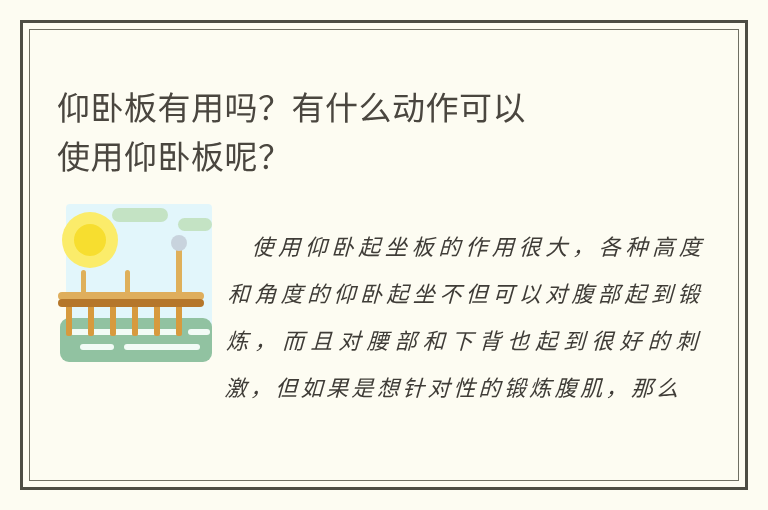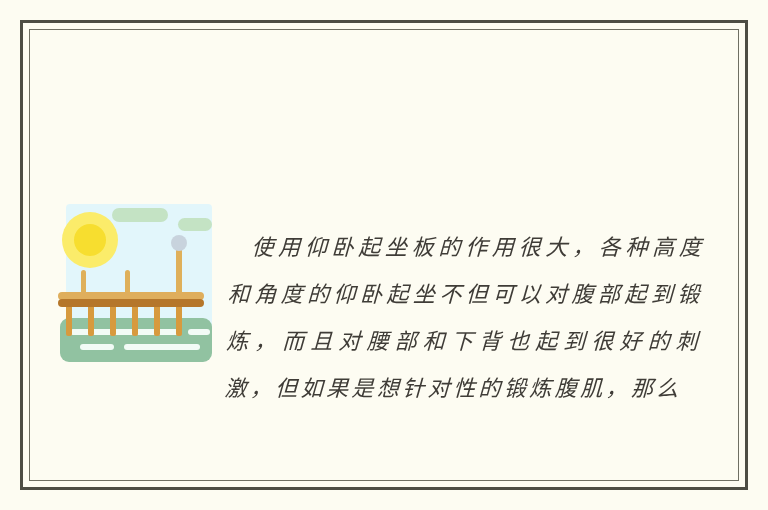--- a/index.html
+++ b/index.html
@@ -96,20 +96,22 @@
   }
 </style>
 </head>
 <body>
 
 <div class="page">
 
   <div class="frame-outer"></div>
   <div class="frame-inner"></div>
 
+  <h1 class="title">仰卧板有用吗？有什么动作可以
+使用仰卧板呢？</h1>
 
   <div class="content">
 
     <div class="illus">
       <svg width="160" height="168" viewBox="0 0 160 168" xmlns="http://www.w3.org/2000/svg">
 
         <rect x="14" y="8" width="146" height="134" rx="4" fill="#e2f6fb"></rect>
 
         <circle cx="38" cy="44" r="28" fill="#fbec6a"></circle>
         <circle cx="38" cy="44" r="16" fill="#f7de2f"></circle>

